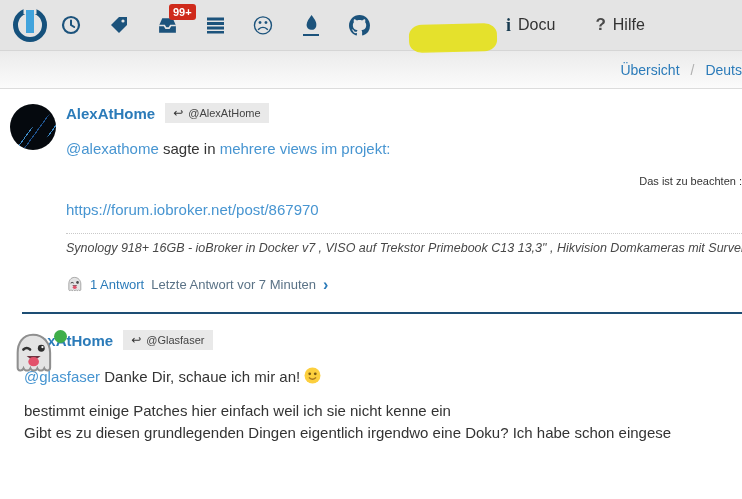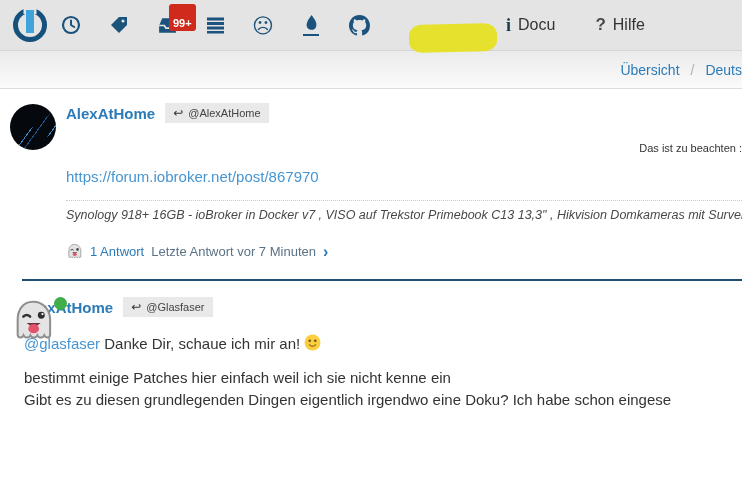--- a/index.html
+++ b/index.html
@@ -12,21 +12,21 @@
   .logo{width:34px;height:34px;margin-left:13px;position:relative;flex:0 0 auto;cursor:pointer;}
   .logo-ring{position:absolute;inset:0;border:5px solid #15517c;border-radius:50%;}
   .logo-gap{position:absolute;top:-2px;left:50%;transform:translateX(-50%);width:13px;height:8px;background:#e4e4e4;}
   .logo-bar{position:absolute;top:2px;left:50%;transform:translateX(-50%);width:8px;height:23px;background:#41a3dc;}
   .nav-icons{display:flex;align-items:center;}
   .nav-item{width:48px;height:50px;display:flex;align-items:center;justify-content:center;
             position:relative;cursor:pointer;color:#1c537c;}
   .nav-item svg{display:block;}
   .frown-glyph{font-size:21px;line-height:1;color:#1c537c;}
   .badge{position:absolute;top:4px;left:26px;background:#cf2a1b;color:#fff;font-size:11px;
-         font-weight:bold;padding:13px 4px 2px;border-radius:3px;line-height:1.1;}
+         font-weight:bold;padding:2px 4px 2px;border-radius:3px;line-height:1.1;}
   .flame-wrap{display:flex;flex-direction:column;align-items:center;gap:2px;}
   .flame-underline{width:16px;height:2px;background:#1c537c;}
 
   .nav-text{display:flex;align-items:center;gap:7px;padding:0 10px;height:50px;
             position:relative;cursor:pointer;font-size:16px;color:#333;}
   .nav-text.docu{margin-left:18px;}
   .nav-text.help{margin-left:20px;}
   .docu-highlight{position:absolute;left:-2px;top:13px;width:88px;height:28px;
                   background:var(--highlight,#e5e104);opacity:.82;border-radius:13px/11px;
                   transform:rotate(-1.5deg);}
@@ -170,20 +170,23 @@
       <div class="fiber-streaks"></div>
       <span class="online-dot"></span>
     </div>
     <div class="post-header">
       <span class="username">AlexAtHome</span>
       <span class="reply-badge">
         <span class="reply-arrow">↩</span>
         <span>@AlexAtHome</span>
       </span>
     </div>
+    <div class="intro">
+      <span class="lnk">@alexathome</span><span> sagte in </span><span class="lnk">mehrere views im projekt:</span>
+    </div>
     <div class="para">Das ist zu beachten :</div>
     <div class="urlline">
       <span class="lnk">https://forum.iobroker.net/post/867970</span>
     </div>
     <div class="sig">Synology 918+ 16GB - ioBroker in Docker v7 , VISO auf Trekstor Primebook C13 13,3" , Hikvision Domkameras mit Surveillance Stat</div>
     <div class="replies-row">
       <svg class="mini-avatar" viewBox="0 0 36 36">
           <use href="#ghost-shape"></use>
         </svg>
       <span class="replies-count">1 Antwort</span>

